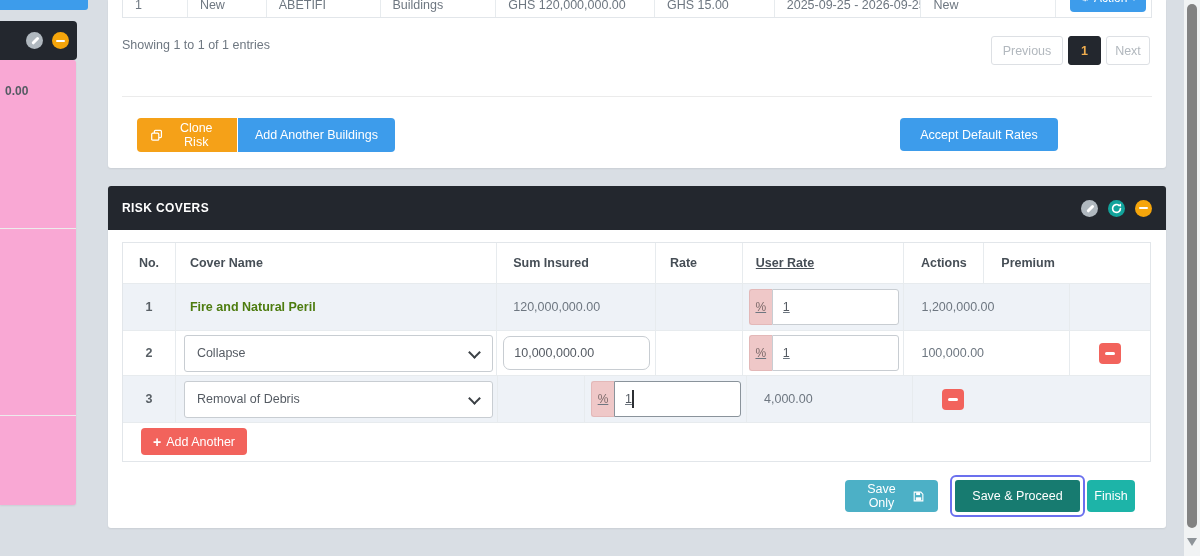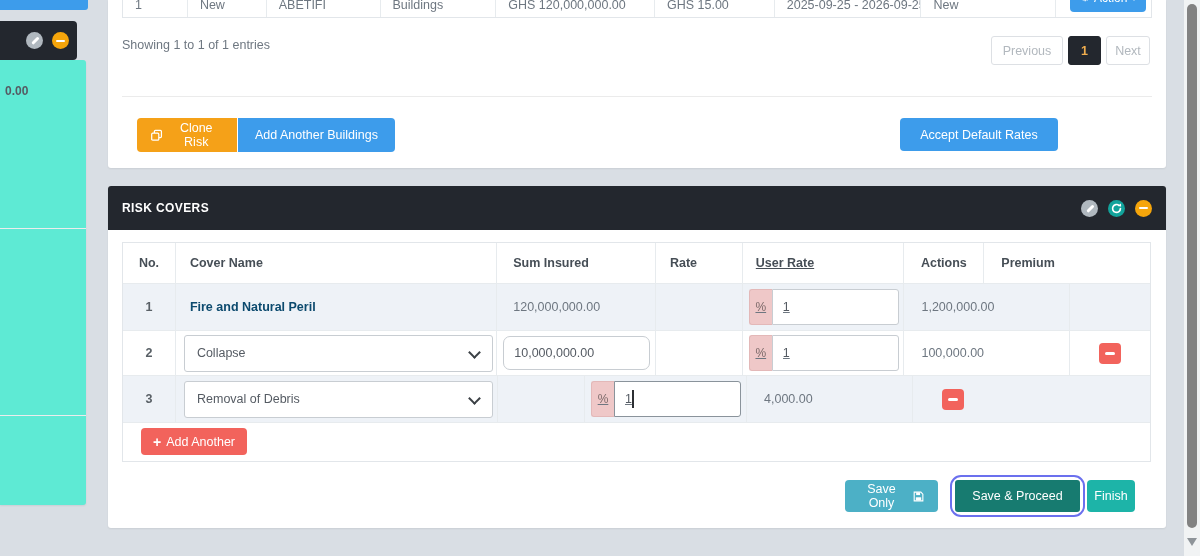--- a/index.html
+++ b/index.html
@@ -8,21 +8,21 @@
     font-family: "Liberation Sans", "DejaVu Sans", sans-serif;
     background:#d9dee4; position:relative; overflow:hidden;
     color:#6e7781; font-size:12.5px;
   }
   .abs { position:absolute; }
 
   
   .sb-blue { left:0; top:0; width:88px; height:10px; background:#3d9ceb; border-radius:0 0 3px 0; }
   .sb-dark { left:0; top:21px; width:77px; height:39px; background:#23272e; border-radius:0 4px 4px 0;
              display:flex; align-items:center; justify-content:flex-end; gap:9px; padding-right:8px; }
-  .sb-white { left:0; top:60px; width:86px; height:445px; background:#5eead4; border-radius:0 3px 3px 0;
+  .sb-white { left:0; top:60px; width:76px; height:445px; background:#f9a8d4; border-radius:0 3px 3px 0;
               box-shadow:0 1px 2px rgba(0,0,0,.07); }
   .sb-val { position:absolute; left:5px; top:24px; font-weight:bold; color:#555b63; font-size:12px; }
   .sb-div { position:absolute; left:0; width:100%; height:0; border-top:1px solid #ececec; }
 
   .circle { width:17px; height:17px; border-radius:50%; position:relative; flex:0 0 auto; cursor:pointer; }
   .circle.gray { background:#b0b8bf; }
   .circle.orange { background:#f5a50b; }
   .circle.teal { background:#12a39b; }
   .circle .minusbar { position:absolute; left:4px; top:7.5px; width:9px; height:2px; background:#fff; border-radius:2px; }
   .circle .wrenchbar { position:absolute; left:7.5px; top:4px; width:2.5px; height:9px; background:#fff; border-radius:2px; transform:rotate(45deg); }
@@ -73,21 +73,21 @@
   .crow.tint { background:#eef2f7; }
   .crow.head { height:41px; font-weight:bold; color:#464e56; }
   .ccell { border-right:1px solid #e7ebee; display:flex; align-items:center; padding-left:14px; overflow:hidden; }
   .ccell:last-child { border-right:none; }
   .c1{width:53px; justify-content:center; padding-left:0;}
   .c2{width:322px}.c3{width:159px; padding-left:16px;}.c4{width:87px}
   .c5{width:162px; padding-left:6px;text-decoration:underline;}.c6{width:166px; padding-left:17px;}
   .c7{width:80px; justify-content:center; padding-left:0;}
   .r1{height:47px}.r2{height:45px}.r3{height:47px}.raddrow{height:38px; display:block;}
   .row-no { color:#596066; font-weight:600; }
-  .cover-bold { font-weight:bold; color:#0c4a6e; }
+  .cover-bold { font-weight:bold; color:#4d7c0f; }
 
   .fselect { width:309px; height:37px; background:#fff; border:1px solid #c8cdd2; border-radius:3px;
              display:flex; align-items:center; padding:0 30px 0 12px; color:#555b63; cursor:pointer;
              position:relative; margin-left:-6px; }
   .chev { position:absolute; right:13px; top:12px; width:9px; height:9px;
           border-right:2.6px solid #3b4045; border-bottom:2.6px solid #3b4045; transform:rotate(45deg); }
   .tinput { height:34px; border:1px solid #c8cdd2; border-radius:7px; padding:0 10px; color:#555b63;
             font-size:12.5px; font-family:"Liberation Sans",sans-serif; background:#fff; outline:none; }
   .sum-input { width:147px; margin-left:-10px; }
   .rate-group { display:flex; align-items:stretch; height:36px; position:relative; }
@@ -102,21 +102,21 @@
   .minus-btn::after { content:""; position:absolute; left:6px; top:9px; width:10px; height:3px;
                       background:#fff; border-radius:2px; }
   .btn-addanother { margin:5px 0 0 18px; height:27px; background:#f2635c; border:none; border-radius:4px;
                     color:#fff; font-size:12.5px; padding:0 12px; display:inline-flex; align-items:center;
                     gap:5px; cursor:pointer; font-family:"Liberation Sans",sans-serif; }
   .plus { font-weight:bold; font-size:14px; line-height:1; }
 
   
   .btn-saveonly { position:absolute; left:737px; top:294px; width:93px; height:32px; background:#4cb0c6;padding-left:12px; }
   .focus-ring { position:absolute; left:842px; top:289px; width:135px; height:42px;
-                border:2px solid #6b70ee; border-radius:11px; background:#fff; }
+                border:2px solid #6b70ee; border-radius:6px; background:#fff; }
   .btn-saveproceed { position:absolute; left:3px; top:3px; width:125px; height:32px; background:#177b70; border-radius:3px; }
   .btn-finish { position:absolute; left:979px; top:294px; width:48px; height:32px; background:#1db4a8; padding:8px; }
 
   
   .scrollbar { left:1184px; top:0; width:16px; height:556px; background:#f1f3f4; }
   .scroll-thumb { position:absolute; left:3px; top:4px; width:10px; height:524px; background:#828282; border-radius:5px; cursor:pointer; }
   .scroll-down { position:absolute; left:3px; top:538px; width:0; height:0;
                  border-left:5px solid transparent; border-right:5px solid transparent; border-top:8px solid #8e9499; }
   .gear { font-size:11px; } .dcaret { font-size:10px; }
 </style>

